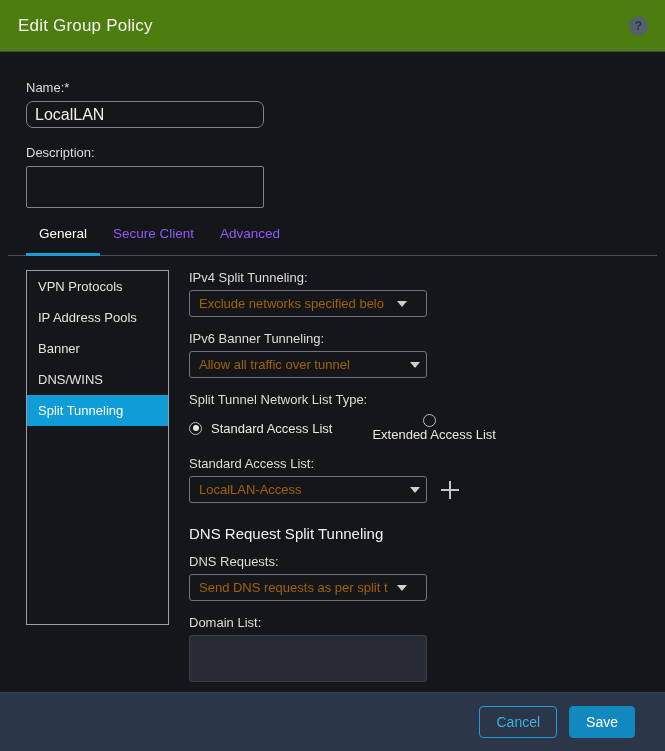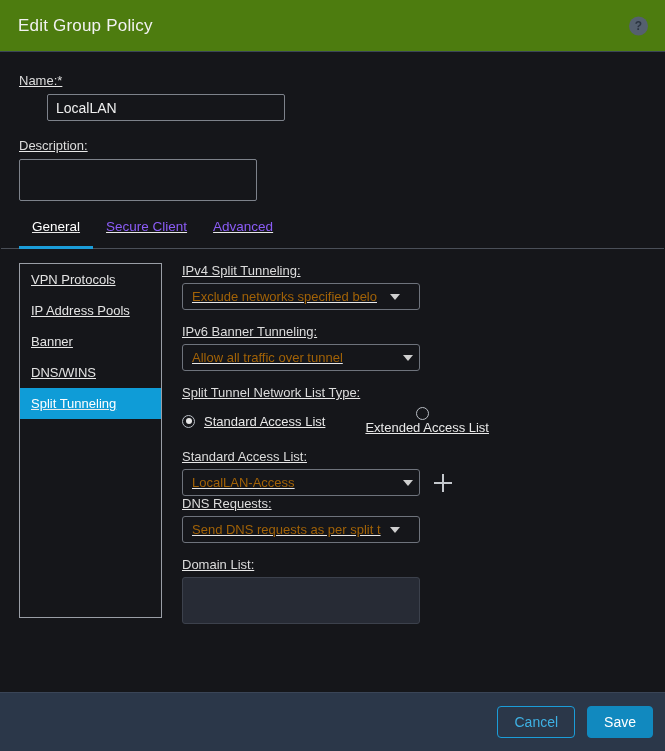--- a/index.html
+++ b/index.html
@@ -46,50 +46,48 @@
     font-weight: bold;
     display: flex;
     align-items: center;
     justify-content: center;
     cursor: pointer;
     line-height: 1;
   }
 
   
   .dlg-body {
-    padding: 1px;
+    padding: 8px;
     background: #15161a;
     height: 660px;
     box-sizing: border-box;
     position: relative;
-    text-decoration: underline;
   }
 
   .field-block { padding: 0 18px; }
   .field-label {
     font-size: 13px;
     color: #dcdcdc;
     margin-bottom: 6px;
     display: block;
   }
   .name-label { padding-top: 20px; }
 
   .text-input {
     width: 238px;
     height: 27px;
     background: #15161a;
     border: 1px solid #7d828b;
-    border-radius: 2px;
+    border-radius: 7px;
     color: #f0f0f0;
-    font-size: 14px;
+    font-size: 16px;
     font-family: "Liberation Sans", sans-serif;
     padding: 0 8px;
     box-sizing: border-box;
     outline: none;
-    margin-left: 28px;
   }
   .desc-input {
     width: 238px;
     height: 42px;
     background: #15161a;
     border: 1px solid #7d828b;
     border-radius: 2px;
     color: #f0f0f0;
     font-size: 13px;
     font-family: "Liberation Sans", sans-serif;
@@ -272,21 +270,21 @@
   
   .dlg-footer {
     position: absolute;
     left: 0; right: 0; bottom: 0;
     height: 59px;
     background: #2b3749;
     border-top: 1px solid #3a4557;
     display: flex;
     align-items: center;
     justify-content: flex-end;
-    padding-right: 12px;
+    padding-right: 30px;
     box-sizing: border-box;
   }
   .btn {
     font-size: 14px;
     font-family: "Liberation Sans", sans-serif;
     border-radius: 4px;
     padding: 0 16px;
     height: 30px;
     cursor: pointer;
     display: inline-flex;
@@ -369,20 +367,21 @@
 
       <label class="panel-label spaced">Standard Access List:</label>
       <div class="select-with-add">
         <div class="select-box">
           <span class="select-text">LocalLAN-Access</span>
           <span class="caret"></span>
         </div>
         <div class="add-icon"></div>
       </div>
 
+      <div class="section-heading">DNS Request Split Tunneling</div>
 
       <label class="panel-label">DNS Requests:</label>
       <div class="select-box truncated">
         <span class="select-text">Send DNS requests as per split t</span>
         <span class="caret"></span>
       </div>
 
       <label class="panel-label spaced">Domain List:</label>
       <div class="domain-area"></div>
 

